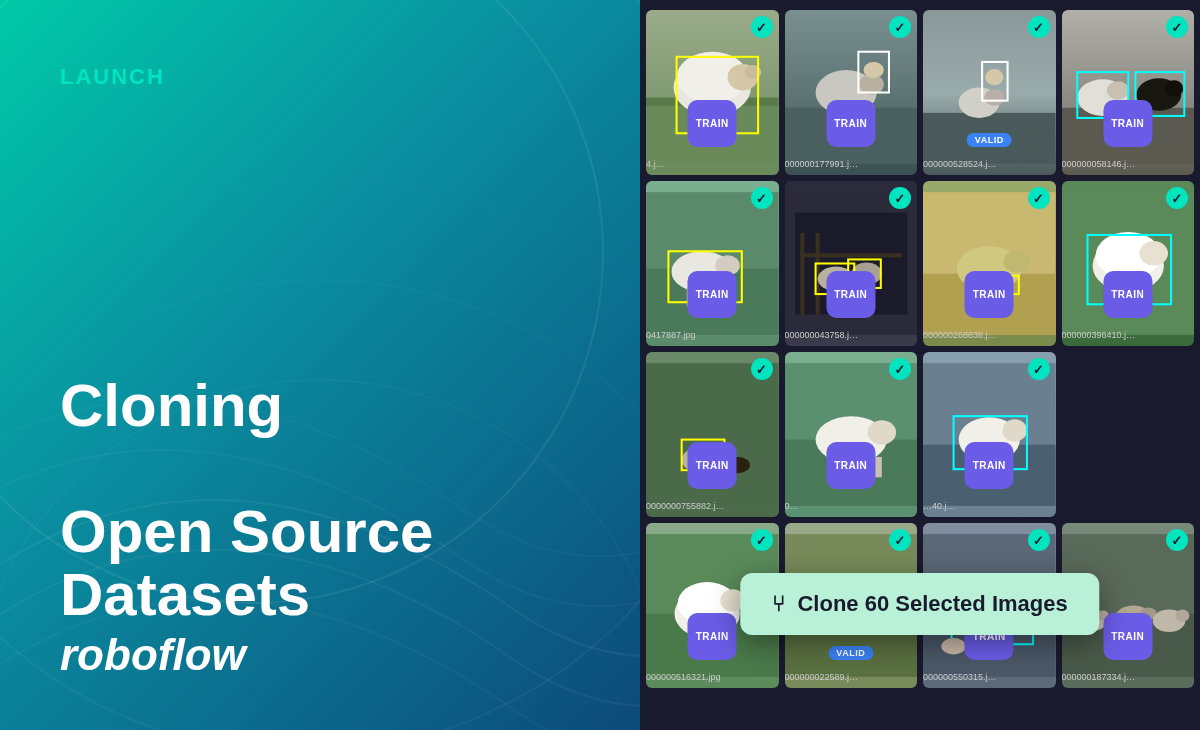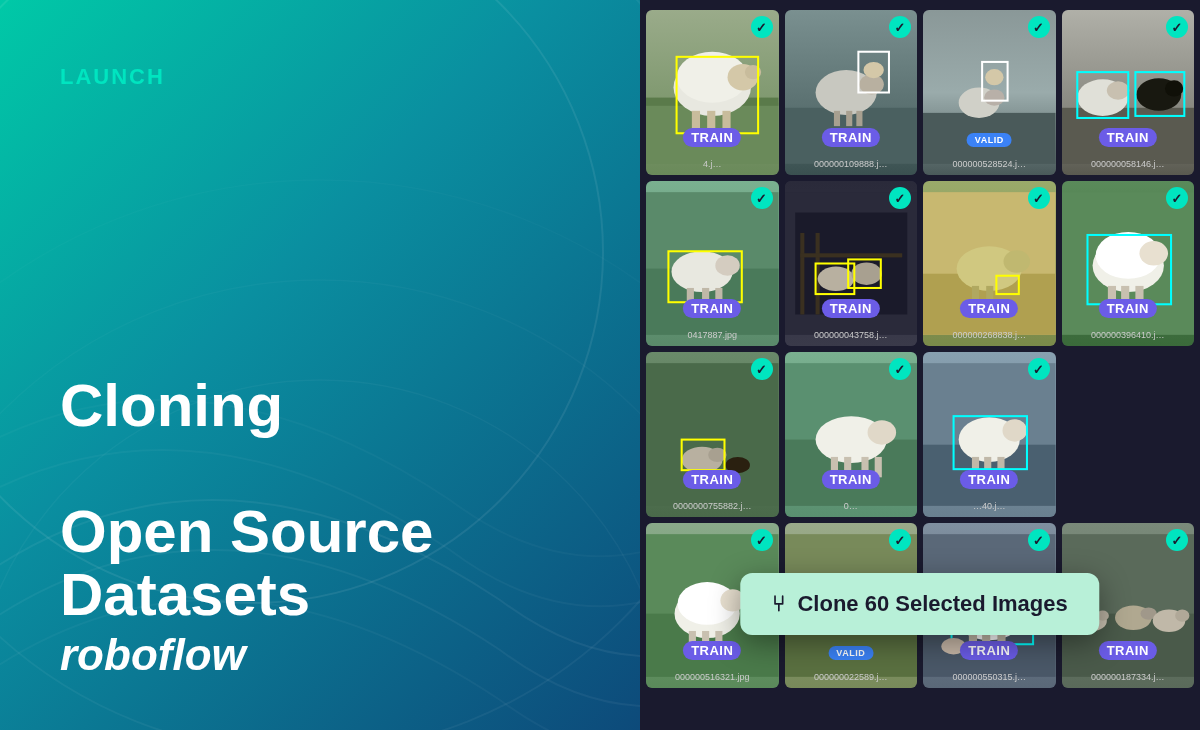--- a/index.html
+++ b/index.html
@@ -138,23 +138,23 @@
       font-weight: 900;
     }
 
     .train-tag {
       position: absolute;
       bottom: 28px;
       left: 50%;
       transform: translateX(-50%);
       background: #6b5ce7;
       color: white;
-      font-size: 13px;
+      font-size: 10px;
       font-weight: 700;
-      padding: 2px 8px;
+      padding: 18px 8px;
       border-radius: 10px;
       letter-spacing: 0.5px;
       white-space: nowrap;
       z-index: 5;
     }
 
     .valid-tag {
       position: absolute;
       bottom: 28px;
       left: 50%;
@@ -168,21 +168,21 @@
       letter-spacing: 0.5px;
       white-space: nowrap;
       z-index: 5;
     }
 
     .img-label {
       position: absolute;
       bottom: 6px;
       left: 0;
       right: 0;
-      text-align: center;
+      text-align: left;
       color: #ccc;
       font-size: 9px;
       z-index: 5;
     }
 
     .clone-button {
       position: absolute;
       bottom: 95px;
       left: 50%;
       transform: translateX(-50%);
@@ -279,21 +279,21 @@
           <rect x="60" y="88" width="6" height="15" fill="#a8a090"></rect>
           <rect x="70" y="88" width="6" height="15" fill="#a8a090"></rect>
 
           <rect x="72" y="30" width="30" height="40" fill="none" stroke="white" stroke-width="2"></rect>
 
           <ellipse cx="87" cy="48" rx="10" ry="8" fill="#d4c8a8"></ellipse>
         </svg>
       </div>
       <div class="check-badge"></div>
       <div class="train-tag">TRAIN</div>
-      <div class="img-label">000000109888.j…</div>
+      <div class="img-label">000000177991.j…</div>
     </div>
 
     <div class="image-card">
       <div class="sheep-svg-container" style="background: linear-gradient(180deg, #8a9898 0%, #9aabab 50%, #4a5a5a 100%);">
         <svg width="100%" height="100%" viewBox="0 0 130 140">
           <rect x="0" y="90" width="130" height="50" fill="#4a5a5a"></rect>
 
           <ellipse cx="55" cy="80" rx="20" ry="15" fill="#d0d0c8"></ellipse>
           <ellipse cx="70" cy="75" rx="10" ry="8" fill="#b8b0a8"></ellipse>
 

